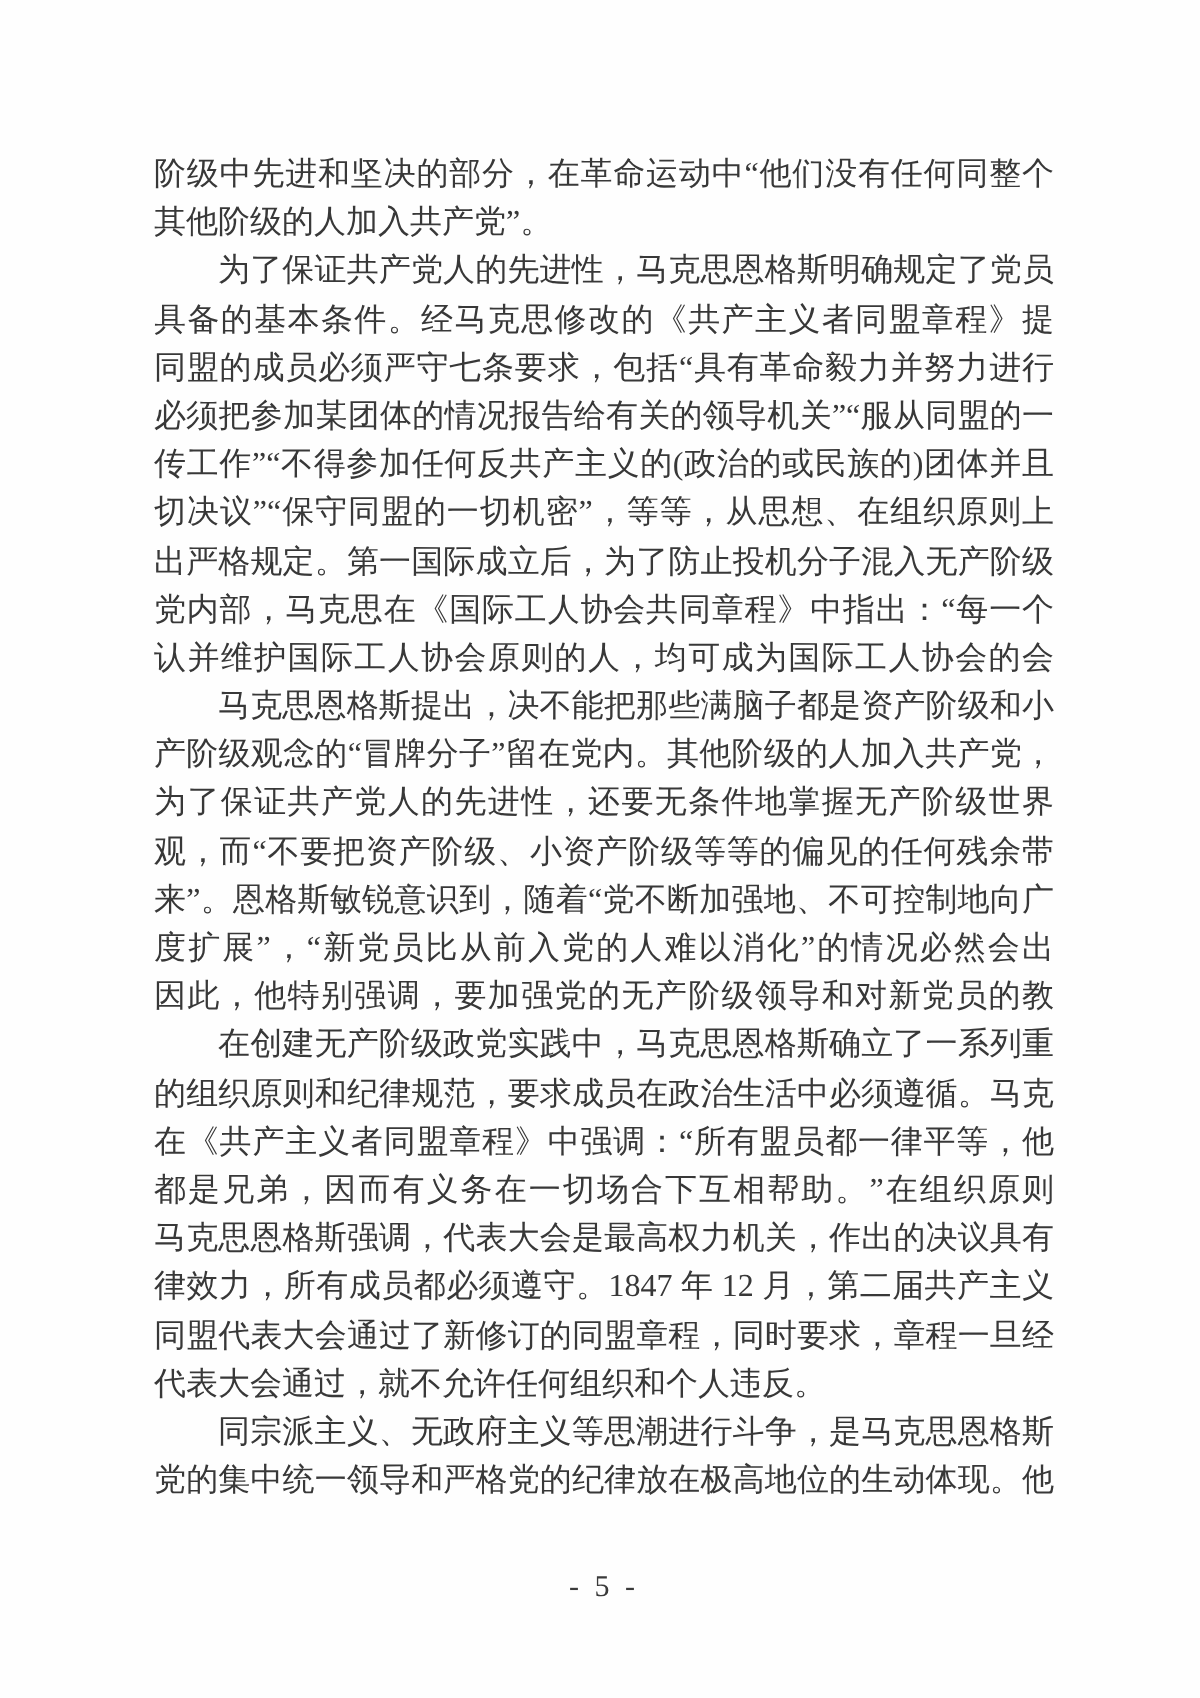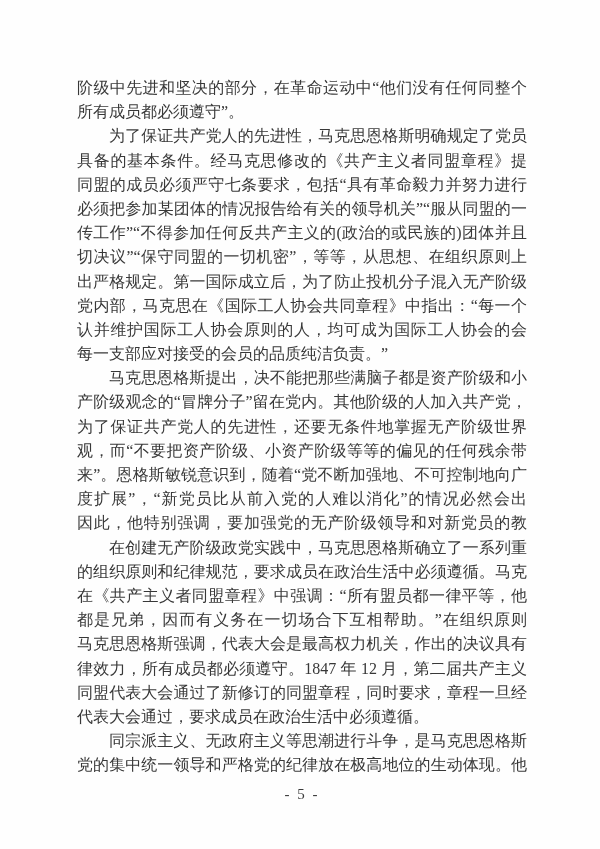--- a/index.html
+++ b/index.html
@@ -56,52 +56,51 @@
     letter-spacing: 2px;
   }
 </style>
 </head>
 <body>
 
 <div class="page">
   <div class="text-body" id="text-body">
       <div class="paragraph">
         <div class="line fill">阶级中先进和坚决的部分，在革命运动中“他们没有任何同整个无</div>
-        <div class="line">所有成员都必须遵守”。</div>
+        <div class="line">其他阶级的人加入共产党”。</div>
       </div>
       <div class="paragraph">
         <div class="line indent fill">为了保证共产党人的先进性，马克思恩格斯明确规定了党员应</div>
         <div class="line fill">具备的基本条件。经马克思修改的《共产主义者同盟章程》提出，</div>
         <div class="line fill">同盟的成员必须严守七条要求，包括“具有革命毅力并努力进行宣</div>
         <div class="line fill">必须把参加某团体的情况报告给有关的领导机关”“服从同盟的一</div>
         <div class="line fill">传工作”“不得参加任何反共产主义的(政治的或民族的)团体并且</div>
         <div class="line fill">切决议”“保守同盟的一切机密”，等等，从思想、在组织原则上</div>
         <div class="line fill">出严格规定。第一国际成立后，为了防止投机分子混入无产阶级政</div>
         <div class="line fill">党内部，马克思在《国际工人协会共同章程》中指出：“每一个承</div>
         <div class="line fill">认并维护国际工人协会原则的人，均可成为国际工人协会的会员。</div>
-        <div class="line">每一支部应对接受的会员的品质纯洁负责。”</div>
       </div>
       <div class="paragraph">
         <div class="line indent fill">马克思恩格斯提出，决不能把那些满脑子都是资产阶级和小资</div>
         <div class="line fill">产阶级观念的“冒牌分子”留在党内。其他阶级的人加入共产党，</div>
         <div class="line fill">为了保证共产党人的先进性，还要无条件地掌握无产阶级世界</div>
         <div class="line fill">观，而“不要把资产阶级、小资产阶级等等的偏见的任何残余带进</div>
         <div class="line fill">来”。恩格斯敏锐意识到，随着“党不断加强地、不可控制地向广</div>
         <div class="line fill">度扩展”，“新党员比从前入党的人难以消化”的情况必然会出现。</div>
         <div class="line">因此，他特别强调，要加强党的无产阶级领导和对新党员的教育。</div>
       </div>
       <div class="paragraph">
         <div class="line indent fill">在创建无产阶级政党实践中，马克思恩格斯确立了一系列重要</div>
         <div class="line fill">的组织原则和纪律规范，要求成员在政治生活中必须遵循。马克思</div>
         <div class="line fill">在《共产主义者同盟章程》中强调：“所有盟员都一律平等，他们</div>
         <div class="line fill">都是兄弟，因而有义务在一切场合下互相帮助。”在组织原则上，</div>
         <div class="line fill">马克思恩格斯强调，代表大会是最高权力机关，作出的决议具有法</div>
         <div class="line fill">律效力，所有成员都必须遵守。1847 年 12 月，第二届共产主义者</div>
         <div class="line fill">同盟代表大会通过了新修订的同盟章程，同时要求，章程一旦经由</div>
-        <div class="line">代表大会通过，要求成员在政治生活中必须遵循。</div>
+        <div class="line">代表大会通过，就不允许任何组织和个人违反。</div>
       </div>
       <div class="paragraph">
         <div class="line indent fill">同宗派主义、无政府主义等思潮进行斗争，是马克思恩格斯把</div>
         <div class="line fill">党的集中统一领导和严格党的纪律放在极高地位的生动体现。他们</div>
       </div>
     </div>
   <div class="page-number">- 5 -</div>
 </div>
 
 </body></html>

